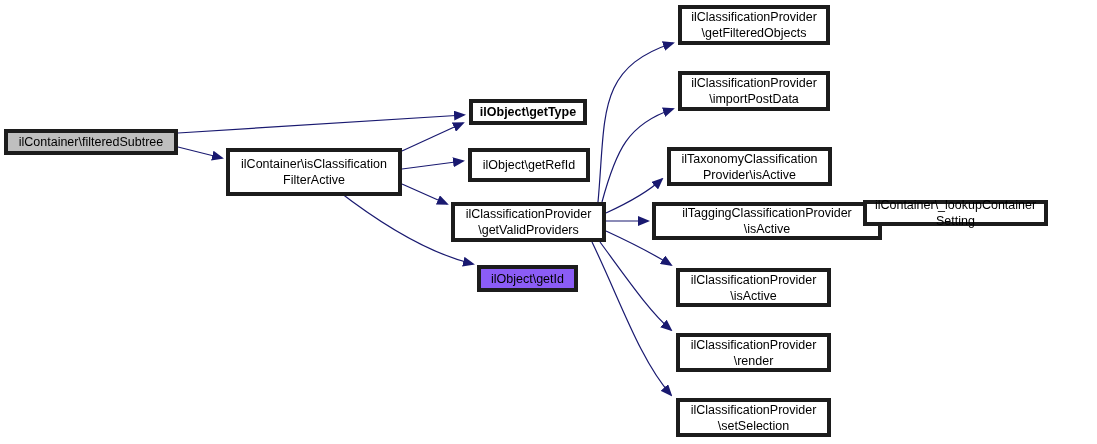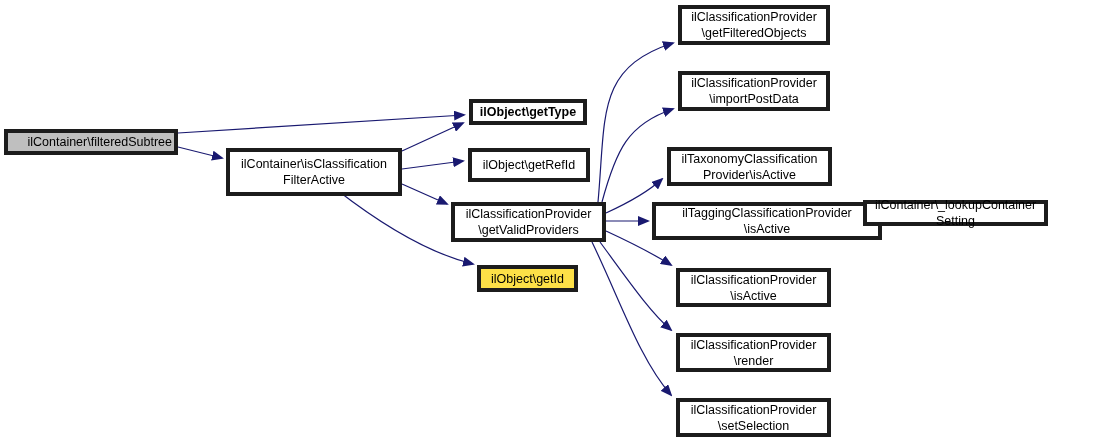--- a/index.html
+++ b/index.html
@@ -39,21 +39,20 @@
   }
   .node .node-label {
     font-size: 12.5px;
     line-height: 16px;
     color: #000000;
     white-space: pre-line;
     padding: 0 2px;
   }
   .node.highlight {
     background: #bfbfbf;
-    justify-content: flex-end;
   }
 </style>
 </head>
 <body>
 
 <div class="canvas" id="canvas" style="width: 1097px; height: 444px; background: rgb(255, 255, 255);">
   <svg class="edge-layer" id="edge-svg" xmlns="http://www.w3.org/2000/svg" viewBox="0 0 1097 444">
     <defs>
       <marker id="arrowhead" viewBox="0 0 12 10" refX="10" refY="5" markerWidth="12" markerHeight="10" orient="auto" markerUnits="userSpaceOnUse">
         <path d="M0,0 L12,5 L0,10 z" fill="#191970"></path>
@@ -87,21 +86,21 @@
       <div class="node" style="left: 469px; top: 99px; width: 118px; height: 26px; border-color: rgb(28, 28, 28); background: rgb(255, 255, 255); font-weight: bold;">
       <span class="node-label" style="color: rgb(0, 0, 0);">ilObject\getType</span>
     </div>
       <div class="node" style="left: 468px; top: 148px; width: 122px; height: 34px; border-color: rgb(28, 28, 28); background: rgb(255, 255, 255);">
       <span class="node-label" style="color: rgb(0, 0, 0);">ilObject\getRefId</span>
     </div>
       <div class="node" style="left: 451px; top: 202px; width: 155px; height: 40px; border-color: rgb(28, 28, 28); background: rgb(255, 255, 255);">
       <span class="node-label" style="color: rgb(0, 0, 0);">ilClassificationProvider
 \getValidProviders</span>
     </div>
-      <div class="node" style="left: 477px; top: 265px; width: 101px; height: 27px; border-color: rgb(28, 28, 28); background: #fde047;">
+      <div class="node" style="left: 477px; top: 265px; width: 101px; height: 27px; border-color: rgb(28, 28, 28); background: #8b5cf6;">
       <span class="node-label" style="color: rgb(0, 0, 0);">ilObject\getId</span>
     </div>
       <div class="node" style="left: 678px; top: 5px; width: 152px; height: 40px; border-color: rgb(28, 28, 28); background: rgb(255, 255, 255);">
       <span class="node-label" style="color: rgb(0, 0, 0);">ilClassificationProvider
 \getFilteredObjects</span>
     </div>
       <div class="node" style="left: 678px; top: 71px; width: 152px; height: 40px; border-color: rgb(28, 28, 28); background: rgb(255, 255, 255);">
       <span class="node-label" style="color: rgb(0, 0, 0);">ilClassificationProvider
 \importPostData</span>
     </div>

